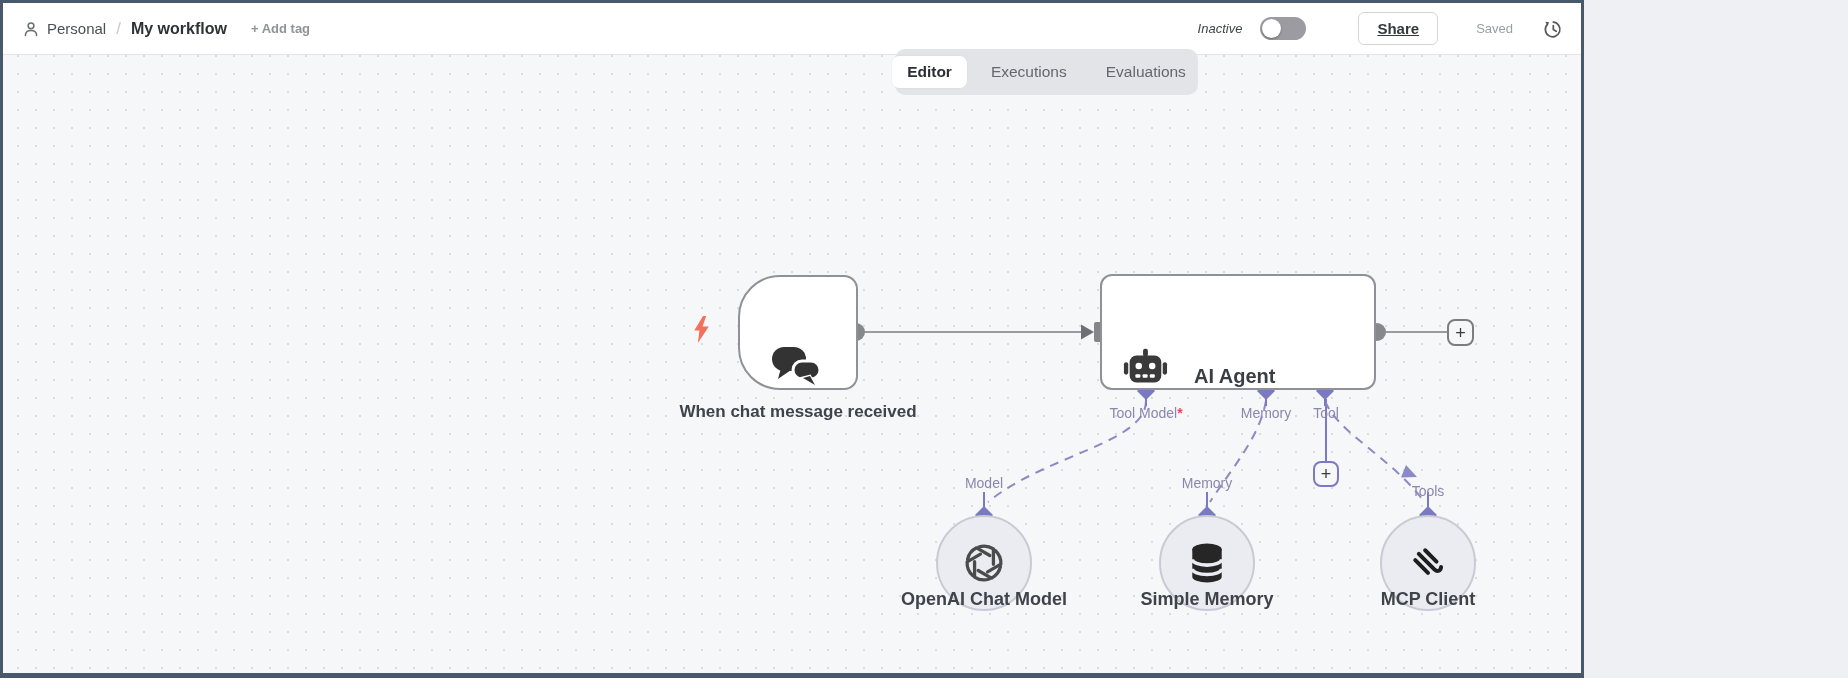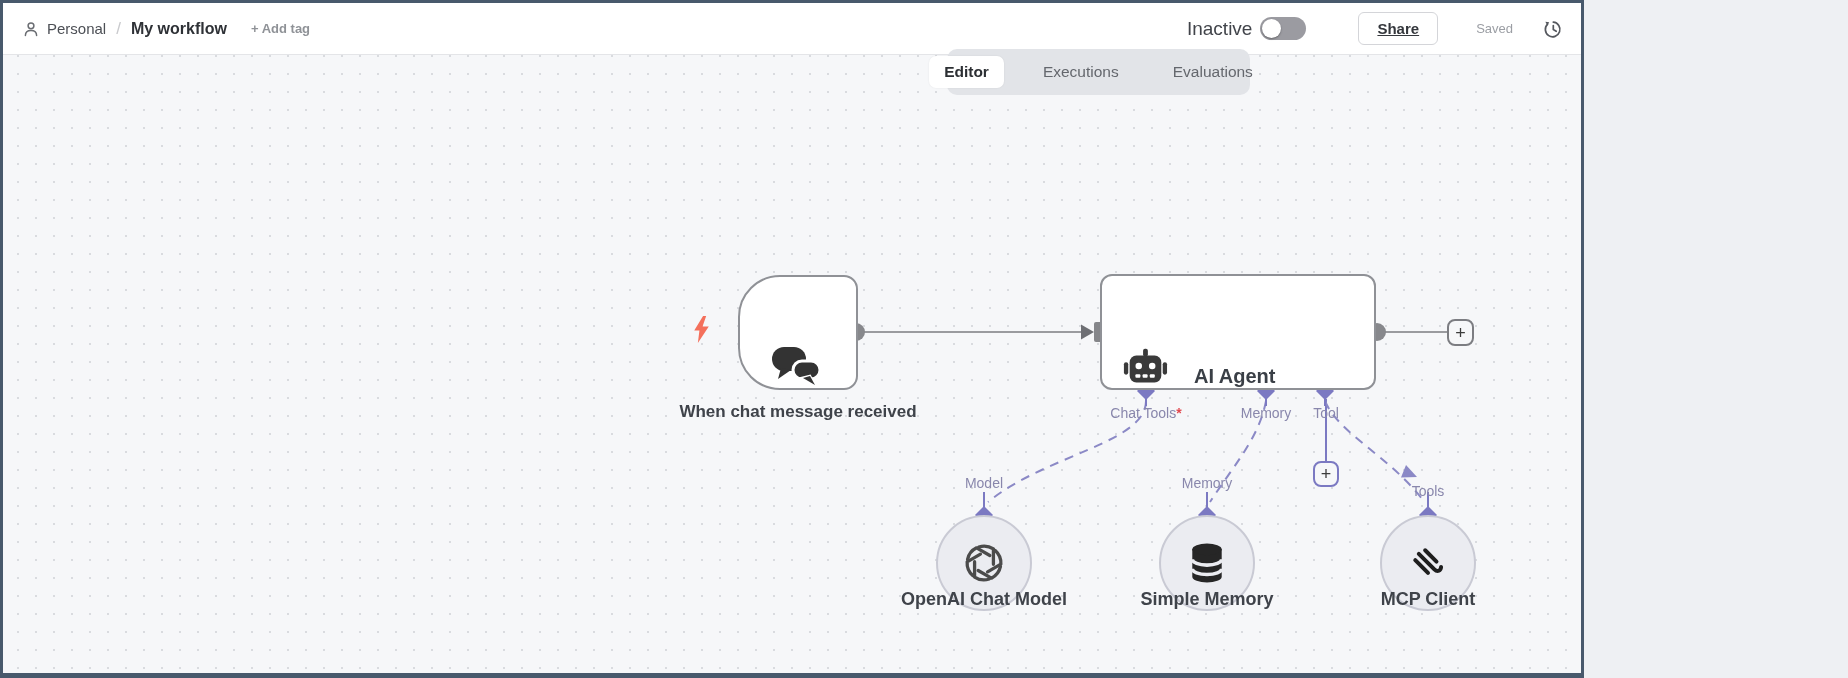--- a/index.html
+++ b/index.html
@@ -17,42 +17,42 @@
     position: absolute; left: 0; top: 0; right: 0; height: 52px;
     background: #ffffff; border-bottom: 1px solid #e4e5e8;
     display: flex; align-items: center; justify-content: space-between;
     padding: 0 16px 0 20px; z-index: 30;
   }
   .topbar-left, .topbar-right { display: flex; align-items: center; }
   .crumb-project { font-size: 15px; color: #4c4f55; margin-left: 8px; cursor: pointer; }
   .crumb-sep { font-size: 17px; color: #c9cacd; margin: 0 10px; font-weight: 300; }
   .workflow-title { font-size: 16px; color: #2e3136; font-weight: 600; }
   .add-tag { font-size: 13px; color: #8f9297; font-weight: 600; margin-left: 24px; cursor: pointer; }
-  .status-label { font-size: 19px; color: #41444a; margin-right: 8px; }
+  .status-label { font-size: 13px; color: #41444a; margin-right: 18px; font-style: italic; }
   .toggle {
     width: 46px; height: 23px; border-radius: 12px; background: #9b9ba1;
     position: relative; cursor: pointer; margin-right: 52px;
   }
   .toggle-knob {
     position: absolute; left: 2px; top: 2px; width: 19px; height: 19px;
     border-radius: 50%; background: #ffffff; box-shadow: 0 1px 2px rgba(0,0,0,.35);
   }
   .share-btn {
     background: #fff; border: 1px solid #d4d5d9; border-radius: 6px;
     font-family: inherit; font-size: 15px; font-weight: 600; color: #34373c;
     padding: 7px 18px; cursor: pointer; margin-right: 38px; text-decoration: underline;
   }
   .saved-label { font-size: 13px; color: #9b9ea4; margin-right: 30px; }
   .history-btn { width: 22px; height: 22px; cursor: pointer; display: flex; align-items: center; }
 
   
   .tabs {
-    position: absolute; left: 944px; top: 46px; height: 46px; width: 303px;
+    position: absolute; left: 892px; top: 46px; height: 46px; width: 303px;
     background: #e2e4e8; border-radius: 10px; z-index: 40;
-    display: flex; align-items: center; padding: 0 10px; gap: 24px; justify-content: center;
+    display: flex; align-items: center; padding: 0 10px; gap: 9px; justify-content: center;
   }
   .tab {
     font-size: 15.5px; color: #64676d; padding: 7px 15px; border-radius: 7px;
     cursor: pointer; white-space: nowrap;
   }
   .tab.active { background: #ffffff; color: #2c2f33; font-weight: 600; box-shadow: 0 0 2px rgba(0,0,0,.08); }
 
   
   .canvas {
     position: absolute; left: 0; top: 52px; right: 0; bottom: 0;
@@ -211,21 +211,21 @@
       </svg>
     </span>
     <span class="agent-title">AI Agent</span>
   </div>
 
   <div class="plus-btn plus-gray">+</div>
 
   <div class="plus-btn plus-purple">+</div>
 
   <div class="port-label" style="left:1063px; top:402px;">
-    <span>Chat Tools</span><span class="req">*</span>
+    <span>Tool Model</span><span class="req">*</span>
   </div>
   <div class="port-label" style="left:1183px; top:402px;">Memory</div>
   <div class="port-label" style="left:1243px; top:402px;">Tool</div>
 
   <div class="port-label" style="left:901px;  top:472px;">Model</div>
   <div class="port-label" style="left:1124px; top:472px;">Memory</div>
   <div class="port-label" style="left:1345px; top:480px;">Tools</div>
 
   <div class="subnode" style="left:933px; top:512px;">
     <span style="display:flex;">

